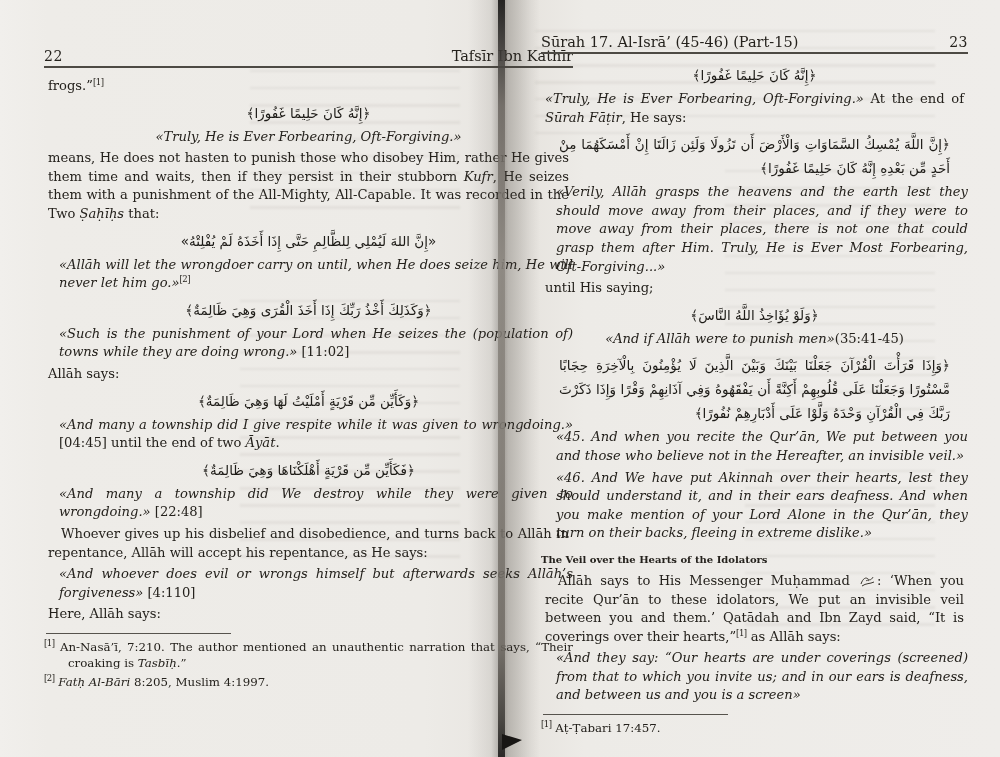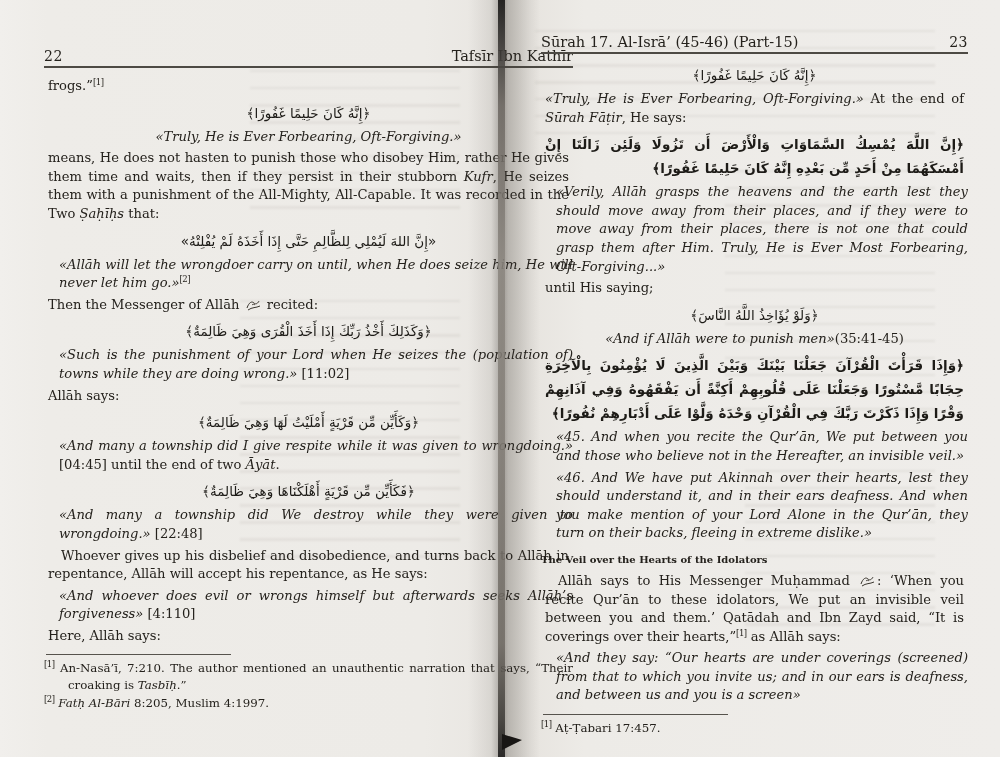--- a/index.html
+++ b/index.html
@@ -42,22 +42,22 @@
   .phead{display:flex;justify-content:space-between;align-items:flex-end;
     border-bottom:2px solid #4d4a44;padding-bottom:2px;margin-bottom:9px;font-size:14.5px;}
   .phead .pnum{font-size:14px;letter-spacing:.5px;}
   .phead .ptitle{margin-top:12px;}
 
   
   p{margin:0;}
   .body-p{font-size:13.1px;line-height:18.6px;text-align:justify;margin:2px 4px;}
   .indent1{text-indent:13px;}
   .arabic{font-family:"DejaVu Sans", sans-serif;direction:rtl;unicode-bidi:embed;
-    font-size:13.5px;line-height:24px;text-align:center;margin:5px 2px 3px;color:#1d1b17;}
-  .arabic.long{text-align:justify;padding:0 2px;font-weight:bold;}
+    font-size:13.5px;line-height:24px;text-align:center;margin:5px 16px 3px;color:#1d1b17;}
+  .arabic.long{text-align:justify;padding:0 2px;}
   .trans{font-style:italic;font-size:13.1px;line-height:18.6px;text-align:justify;margin:3px 0 3px 15px;}
   .trans.center{text-align:center;margin-left:0;}
   .roman{font-style:normal;text-align:center;}
   .it{font-style:italic;}
   .fn-ref{font-size:8.5px;vertical-align:super;line-height:0;letter-spacing:-.5px;}
   .section-h{font-weight:bold;font-size:10px;margin:11px 0 7px;font-family:"DejaVu Serif", serif;}
 
   .footnotes{margin-top:9px;font-size:11.8px;line-height:16.5px;}
   .fnrule{width:185px;border-top:1.5px solid #56534d;margin:0 0 5px 2px;}
   .fn{padding-left:24px;text-indent:-24px;text-align:justify;margin-bottom:2px;}
@@ -82,27 +82,20 @@
       <p class="body-p"><span>frogs.”</span><span class="fn-ref">[1]</span></p>
 
       <p class="arabic">﴿إِنَّهُ كَانَ حَلِيمًا غَفُورًا﴾</p>
       <p class="trans center">«Truly, He is Ever Forbearing, Oft-Forgiving.»</p>
 
       <p class="body-p"><span>means, He does not hasten to punish those who disobey Him, rather He gives them time and waits, then if they persist in their stubborn </span><span class="it">Kufr</span><span>, He seizes them with a punishment of the All-Mighty, All-Capable. It was recorded in the Two </span><span class="it">Ṣaḥīḥs</span><span> that:</span></p>
 
       <p class="arabic">«إِنَّ اللهَ لَيُمْلِي لِلظَّالِمِ حَتَّى إِذَا أَخَذَهُ لَمْ يُفْلِتْهُ»</p>
       <p class="trans"><span>«Allāh will let the wrongdoer carry on until, when He does seize him, He will never let him go.»</span><span class="fn-ref roman">[2]</span></p>
 
-      <p class="body-p"><span>Then the Messenger of Allāh </span><svg class="honorific" width="15" height="12" viewBox="0 0 15 12">
-            <g fill="none" stroke="#3a362f" stroke-width="1">
-              <path d="M1 9 C3 3,6 2,8 4 C10 6,12 4,13 2"></path>
-              <path d="M2 11 C6 8,10 9,14 7"></path>
-              <path d="M6 6 C7 5,8 5,9 6"></path>
-            </g>
-          </svg><span> recited:</span></p>
 
       <p class="arabic">﴿وَكَذَلِكَ أَخْذُ رَبِّكَ إِذَا أَخَذَ الْقُرَى وَهِيَ ظَالِمَةٌ﴾</p>
       <p class="trans"><span>«Such is the punishment of your Lord when He seizes the (population of) towns while they are doing wrong.»</span><span class="roman"> [11:02]</span></p>
 
       <p class="body-p">Allāh says:</p>
 
       <p class="arabic">﴿وَكَأَيِّن مِّن قَرْيَةٍ أَمْلَيْتُ لَهَا وَهِيَ ظَالِمَةٌ﴾</p>
       <p class="trans"><span>«And many a township did I give respite while it was given to wrongdoing.»</span><span class="roman"> [04:45] until the end of two </span><span class="it">Āyāt</span><span class="roman">.</span></p>
 
       <p class="arabic">﴿فَكَأَيِّن مِّن قَرْيَةٍ أَهْلَكْنَاهَا وَهِيَ ظَالِمَةٌ﴾</p>

